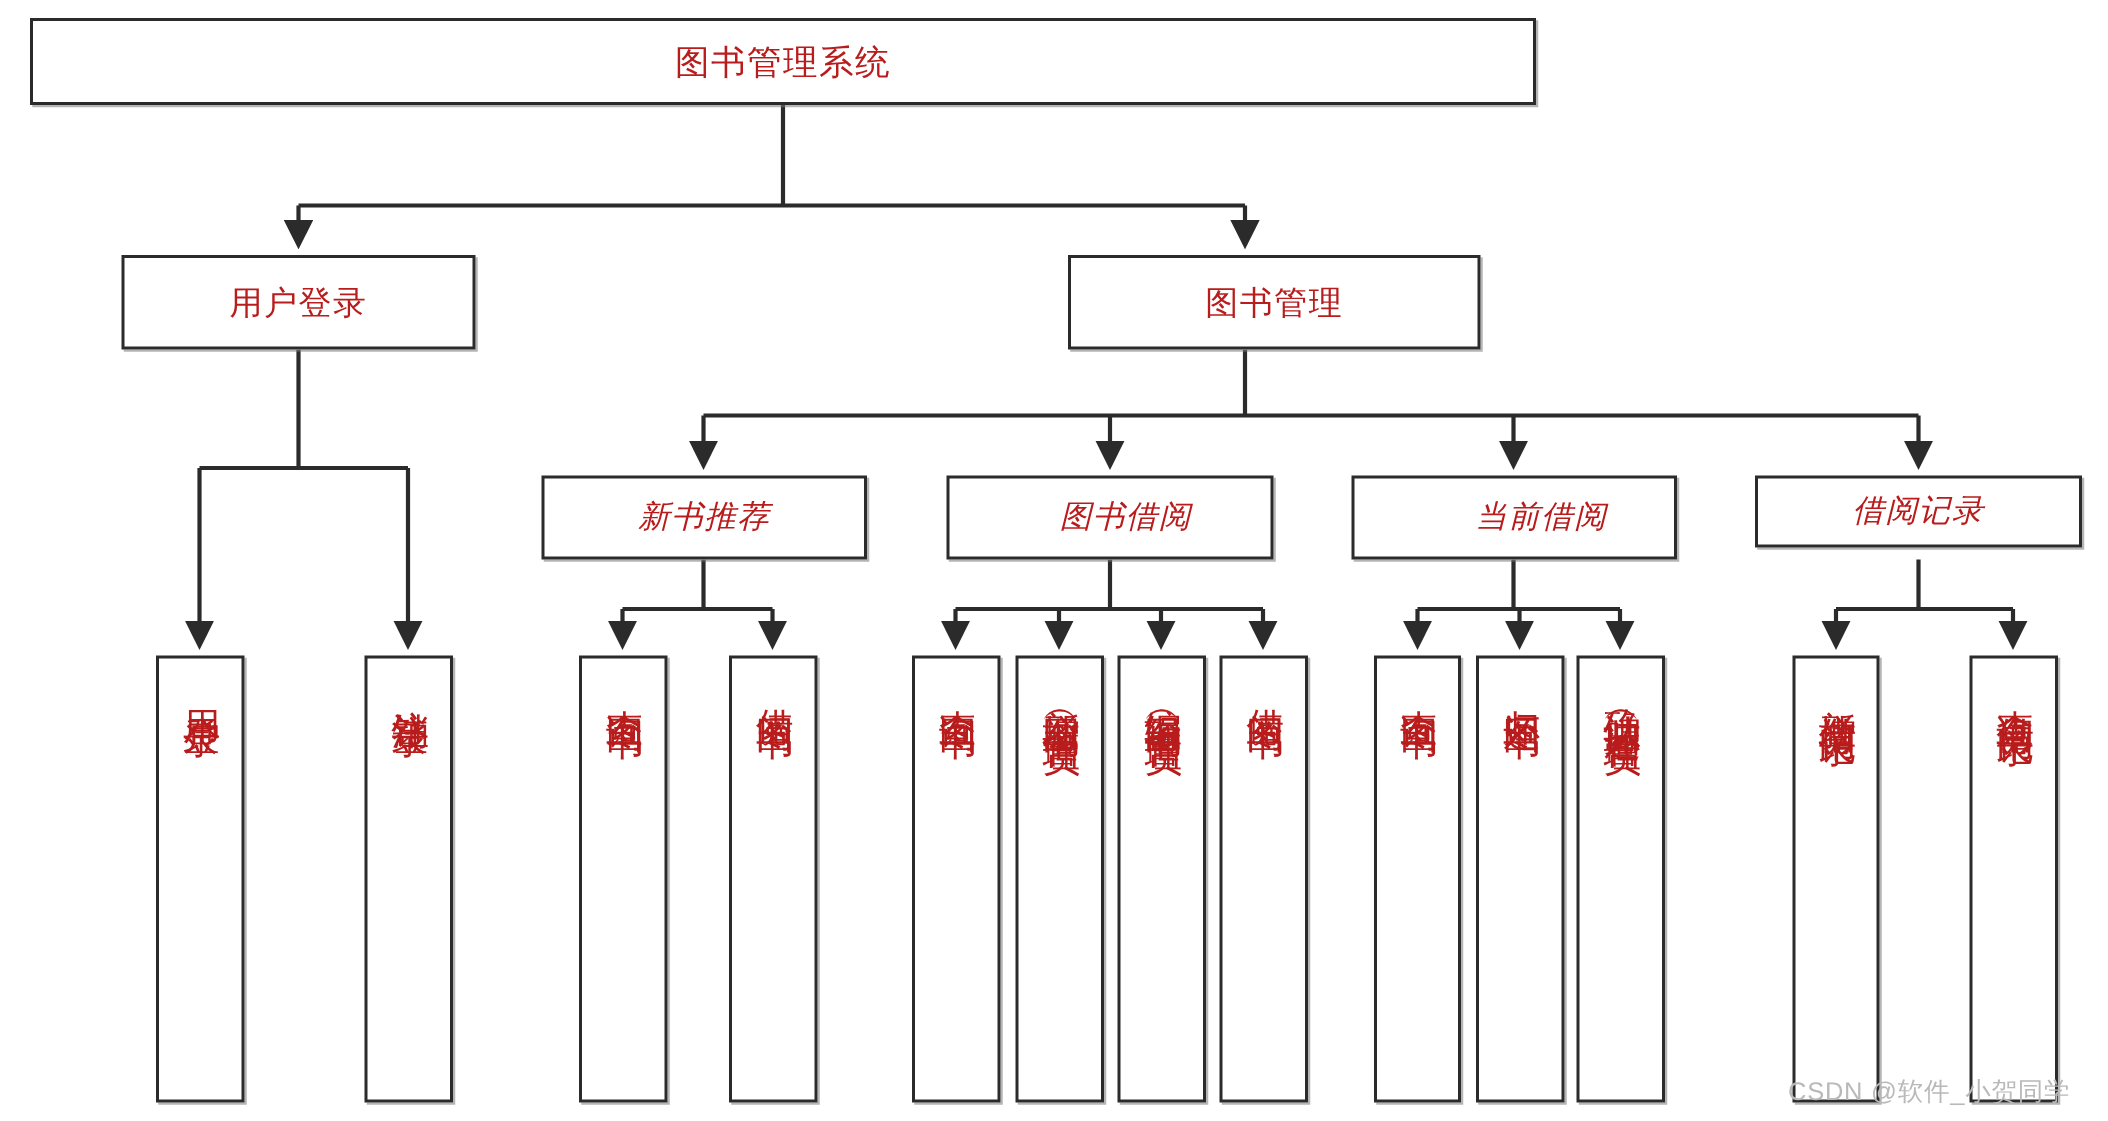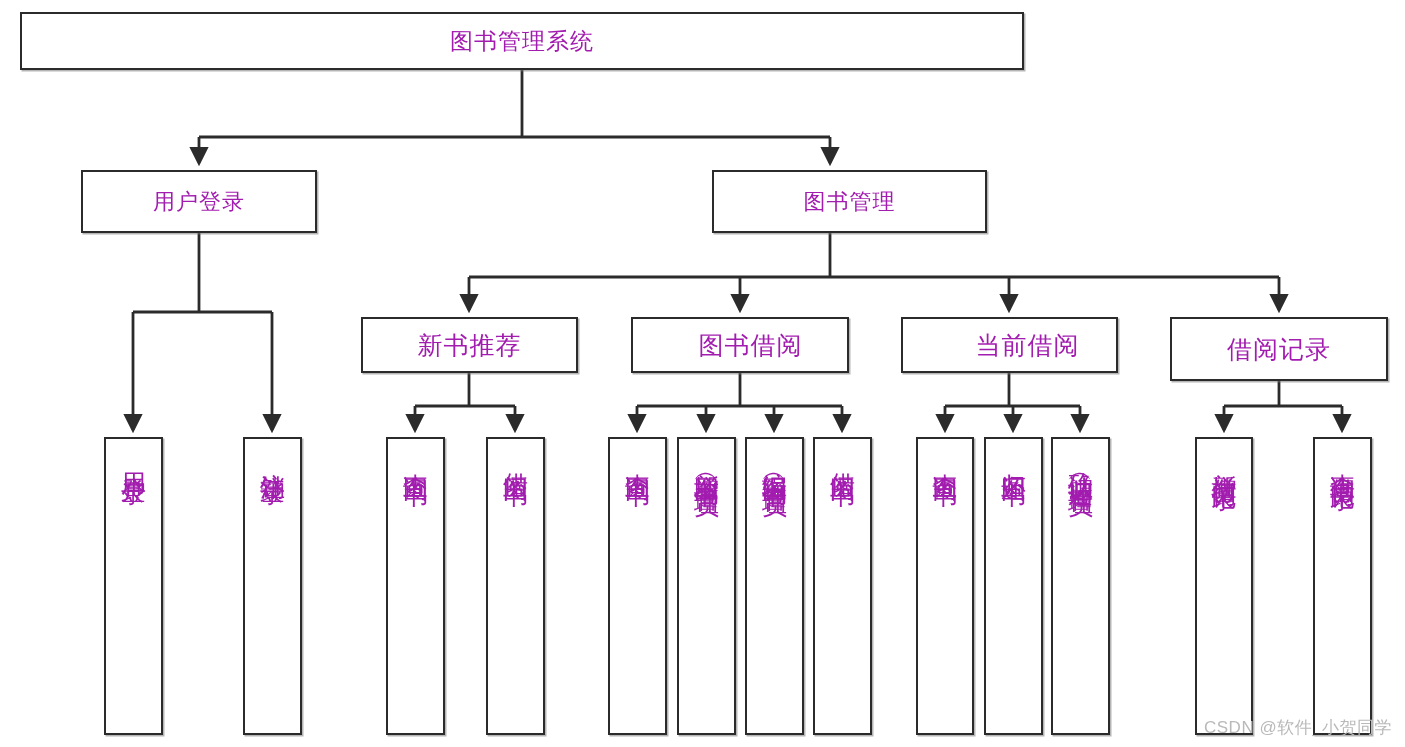--- a/index.html
+++ b/index.html
@@ -34,45 +34,44 @@
     align-items: center;
     justify-content: center;
     color: #1a1a1a;
     box-shadow: 1.5px 1.5px 0 rgba(120,120,120,0.55);
   }
   .node-label {
     font-size: 22px;
     letter-spacing: 1px;
     line-height: 1.15;
     white-space: nowrap;
-    color: #a21caf;
+    color: #b91c1c;
   }
   .node.root .node-label { font-size: 23px; }
   .node.level2 .node-label { font-size: 22px; }
-  .node.level3 .node-label { font-size: 25px; }
+  .node.level3 .node-label { font-size: 21px; font-style: italic; }
   .node.leaf {
     align-items: flex-start;
     padding-top: 14px;
   }
   .node.leaf .node-label {
     writing-mode: vertical-rl;
     text-orientation: upright;
     font-size: 25px;
     letter-spacing: 3px;
     line-height: 1;
     white-space: nowrap;
   }
   .watermark {
     position: absolute;
     font-size: 17px;
     color: #b9b9b9;
     white-space: nowrap;
     letter-spacing: 0.5px;
     font-family: "Liberation Sans", "DejaVu Sans", sans-serif;
-    margin-left: 12px;
   }
 </style>
 </head>
 <body>
 
 <div id="canvas">
 
   <svg id="connectors" viewBox="0 0 1405 747" xmlns="http://www.w3.org/2000/svg">
     <defs>
       <marker id="arrow" viewBox="0 0 12 12" refX="10" refY="6" markerWidth="7" markerHeight="7" orient="auto-start-reverse">
@@ -136,21 +135,21 @@
 
   <div class="node level3" style="left:361px; top:317px; width:217px; height:56px;">
     <span class="node-label">新书推荐</span>
   </div>
   <div class="node level3" style="left:631px; top:317px; width:218px; height:56px;padding-left:21px;">
     <span class="node-label">图书借阅</span>
   </div>
   <div class="node level3" style="left:901px; top:317px; width:217px; height:56px;padding-left:36px;">
     <span class="node-label">当前借阅</span>
   </div>
-  <div class="node level3" style="left:1170px; top:317px; width:218px; height:64px;">
+  <div class="node level3" style="left:1170px; top:317px; width:218px; height:48px;">
     <span class="node-label">借阅记录</span>
   </div>
 
   <div class="node leaf" style="left:104px; top:437px; width:59px; height:298px;">
     <span class="node-label">用户登录</span>
   </div>
   <div class="node leaf" style="left:243px; top:437px; width:59px; height:298px;">
     <span class="node-label">注销登录</span>
   </div>
   <div class="node leaf" style="left:386px; top:437px; width:59px; height:298px;">

